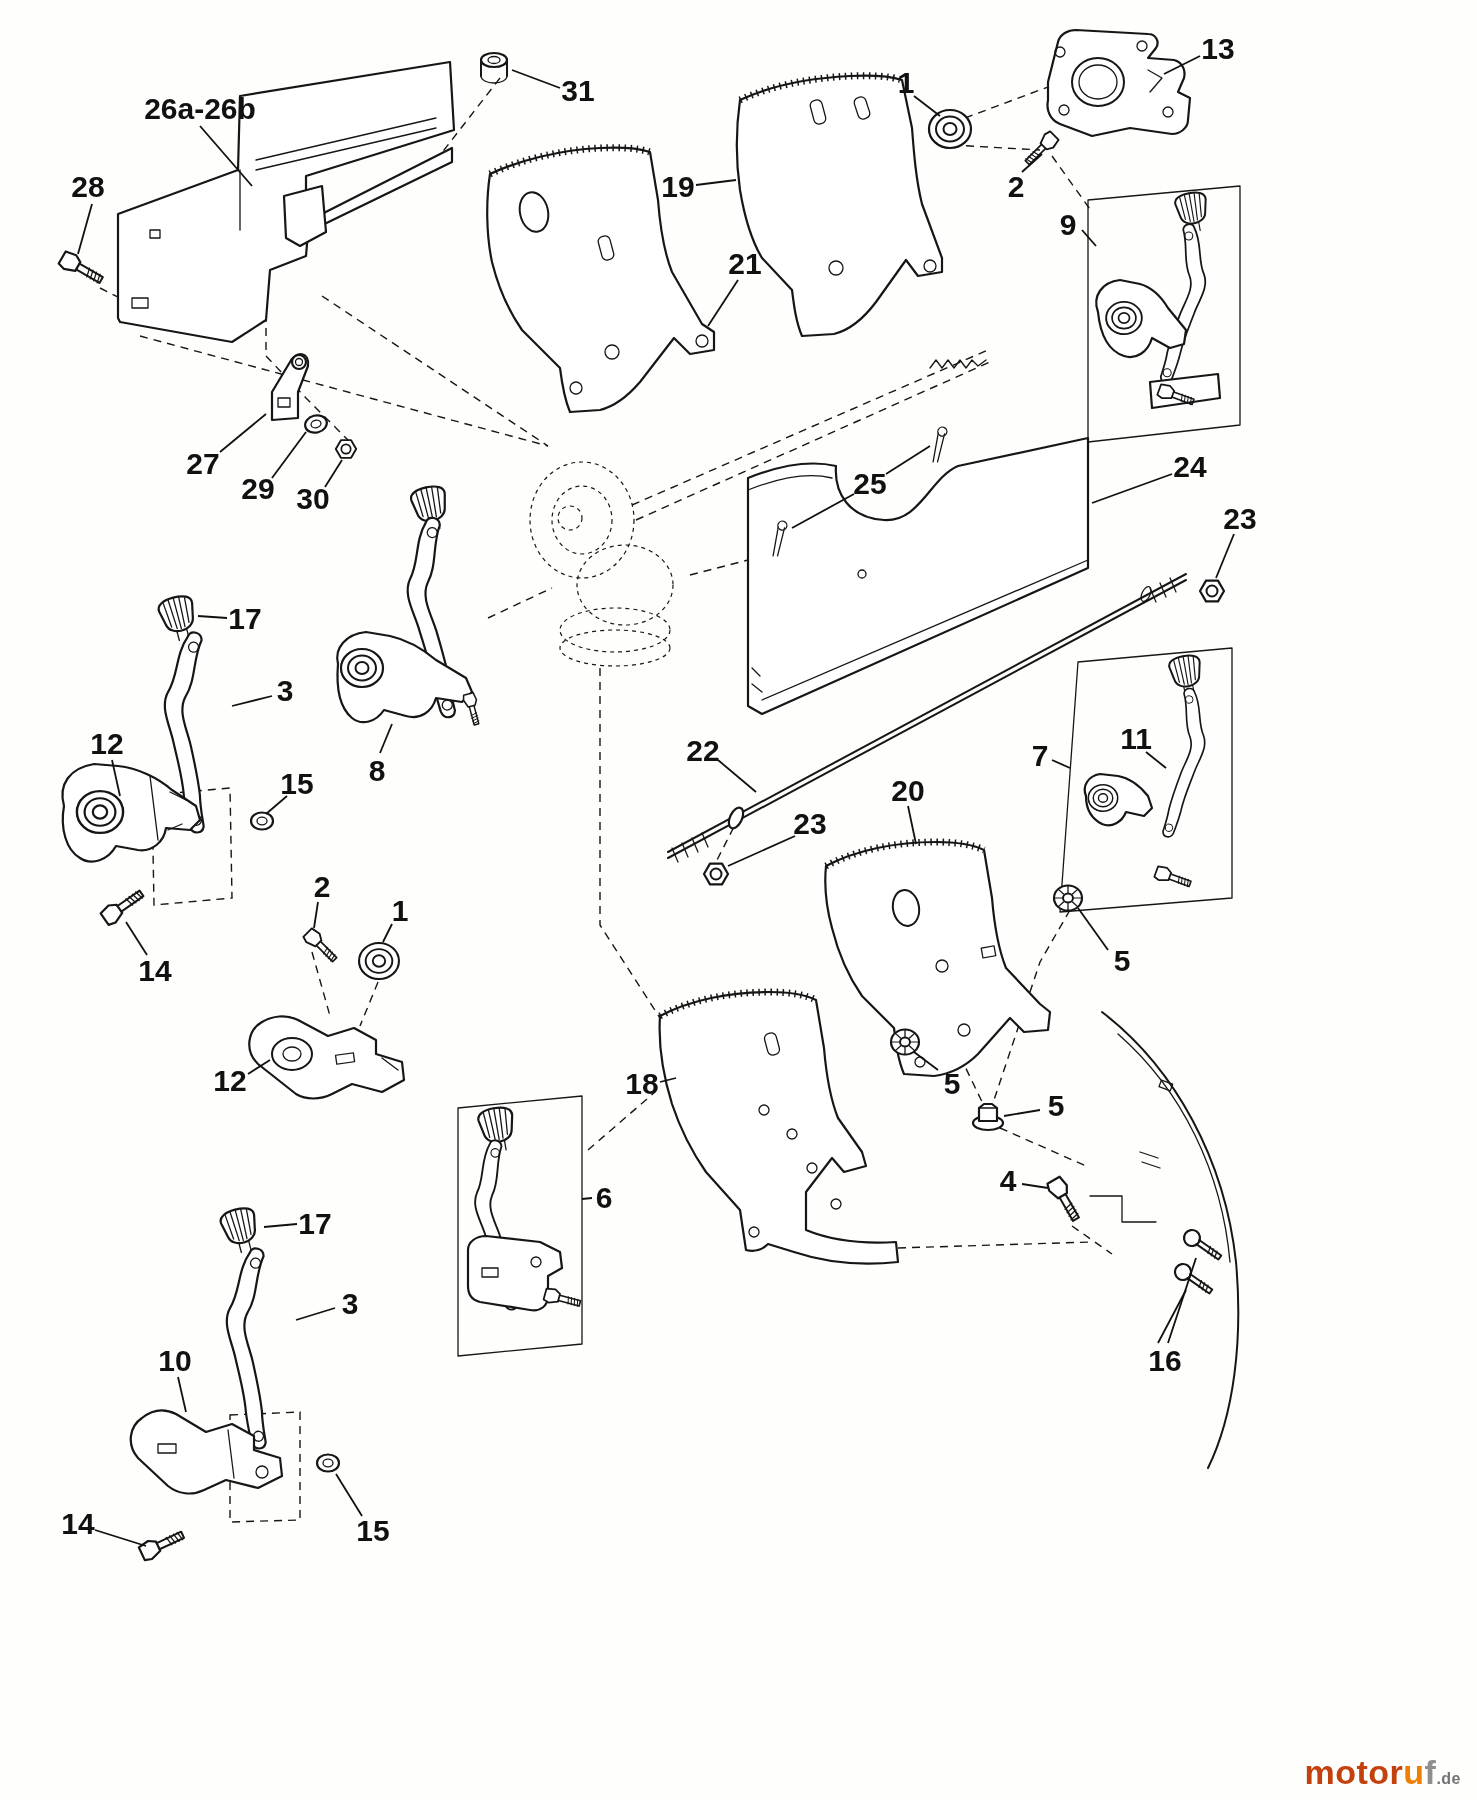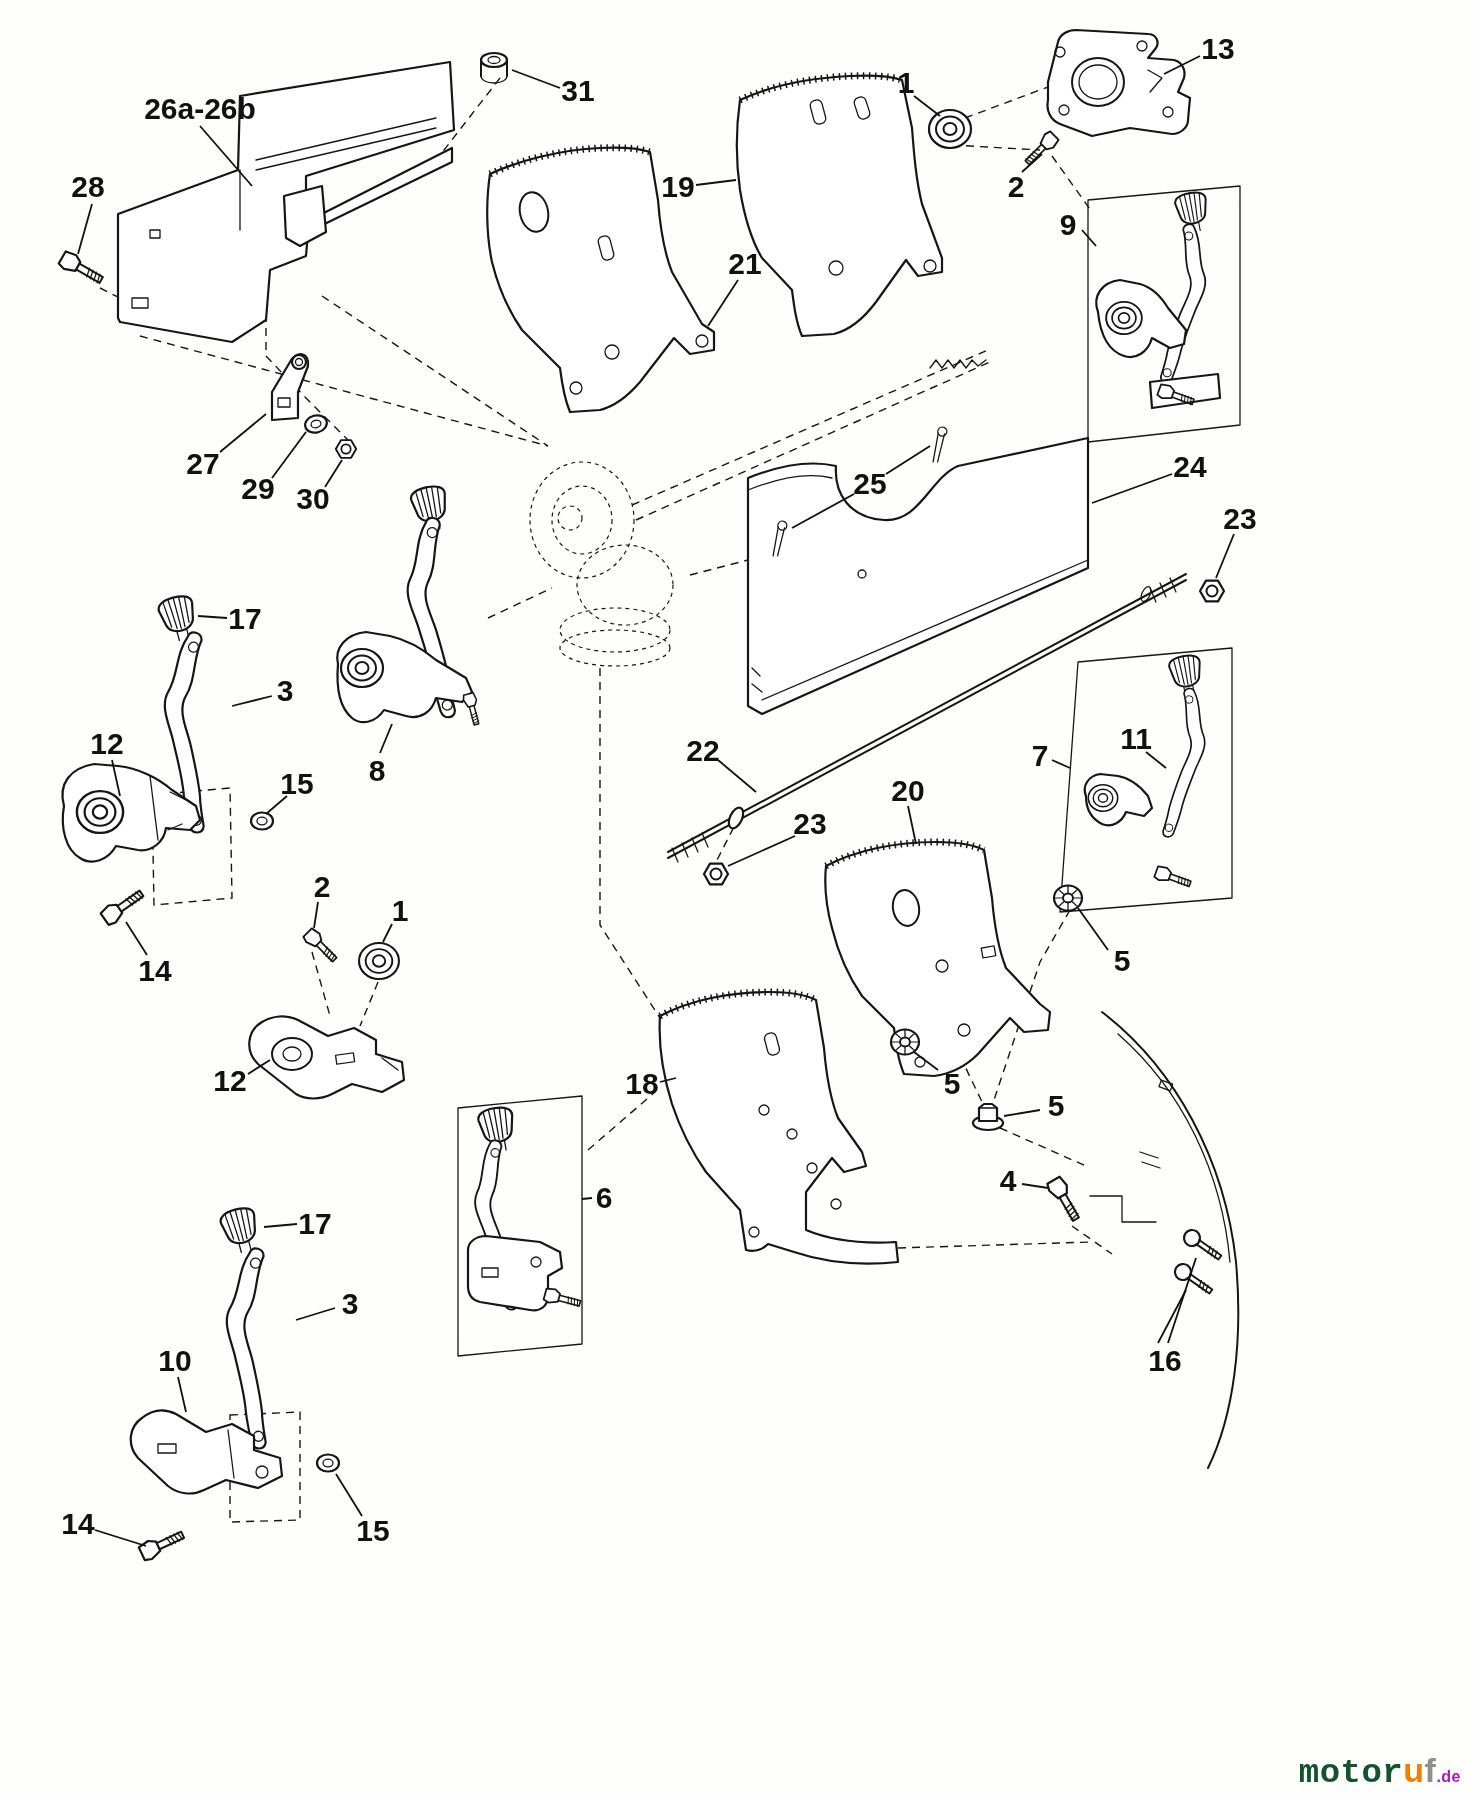--- a/index.html
+++ b/index.html
@@ -431,15 +431,15 @@
         <line x1="178" y1="1377" x2="186" y2="1412" class="leader"></line>
         <text x="175" y="1360" dy="0.35em" class="callout">10</text>
         <line x1="95" y1="1530" x2="146" y2="1546" class="leader"></line>
         <text x="78" y="1523" dy="0.35em" class="callout">14</text>
         <line x1="362" y1="1516" x2="336" y2="1474" class="leader"></line>
         <text x="373" y="1530" dy="0.35em" class="callout">15</text>
       </g>
 </svg>
 
 <div class="watermark">
-  <span class="wm-gray" style="color: #14532d; font-family: Liberation Mono, monospace;">motor</span><span class="wm-accent" style="color: rgb(238, 127, 0);">u</span><span class="wm-gray" style="color: rgb(143, 143, 143);">f</span><span class="tld wm-gray" style="color: #a21caf;">.de</span>
+  <span class="wm-gray" style="color: #c2410c;">motor</span><span class="wm-accent" style="color: rgb(238, 127, 0);">u</span><span class="wm-gray" style="color: rgb(143, 143, 143);">f</span><span class="tld wm-gray" style="color: #737373;">.de</span>
 </div>
 </div>
 
 </body></html>

